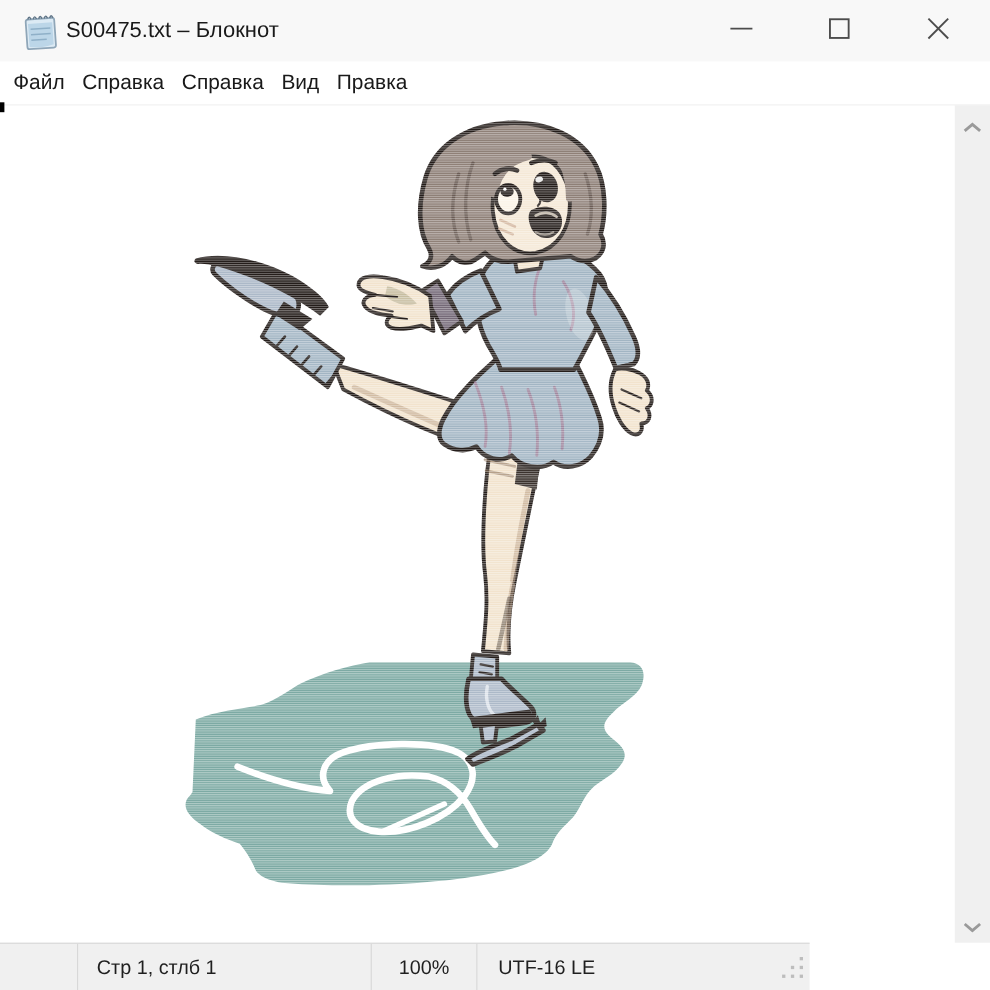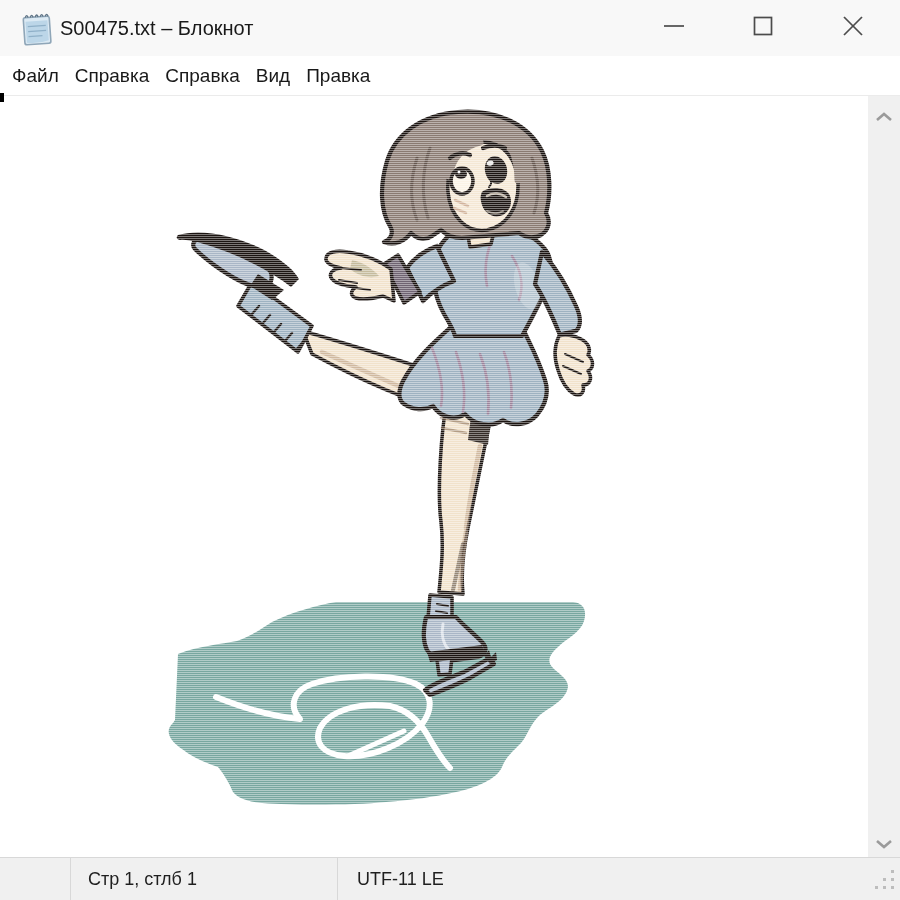--- a/index.html
+++ b/index.html
@@ -26,21 +26,21 @@
   .caret{position:absolute;left:0;top:-3px;width:4px;height:9px;background:#000;}
   .art{position:absolute;left:0;top:0;}
 
   
   .scrollbar{position:absolute;top:96px;left:868px;width:32px;height:761px;background:var(--scroll_track,#f0f0f0);}
   .scroll-arrow{position:absolute;left:7px;width:18px;height:10px;}
   .scroll-arrow svg{stroke:var(--scroll_arrow,#9a9a9a);stroke-width:2.6;fill:none;}
   .arrow-up{top:12px;} .arrow-down{bottom:12px;}
 
   
-  .statusbar{position:absolute;left:0;top:857px;width:900px;height:43px;background:var(--status_bg,#f0f0f0);
+  .statusbar{position:absolute;left:0;top:857px;width:736px;height:43px;background:var(--status_bg,#f0f0f0);
     border-top:1px solid var(--divider,#d8d8d8);box-sizing:border-box;display:flex;
     font-size:18px;color:var(--status_text,#1f1f1f);}
   .status-cell{height:42px;line-height:42px;box-sizing:border-box;white-space:nowrap;overflow:hidden;}
   .cell-sep{border-left:1px solid var(--divider,#d8d8d8);}
   .c0{width:70px;} .c1{width:267px;padding-left:17px;} .c2{width:96px;text-align:center;}
   .c3{width:232px;padding-left:21px;} .c4{flex:1;padding-left:19px;}
   .grip{position:absolute;right:2px;bottom:2px;}
 
   
   .f-ink{fill:var(--ink);} .f-skin{fill:var(--skin);} .f-face{fill:var(--face);}
@@ -254,21 +254,22 @@
     <div class="scroll-arrow arrow-down">
       <svg width="18" height="10" viewBox="0 0 18 10">
           <polyline points="2,2 9,8 16,2"></polyline>
         </svg>
     </div>
   </div>
 
   <div class="statusbar">
     <div class="status-cell c0"></div>
     <div class="status-cell cell-sep c1">Стр 1, стлб 1</div>
-    <div class="status-cell cell-sep c4">UTF-11 LE</div>
+    <div class="status-cell cell-sep c2">100%</div>
+    <div class="status-cell cell-sep c4">UTF-16 LE</div>
     <div class="grip">
       <svg width="26" height="26" viewBox="0 0 26 26">
         <g fill="var(--grip,#bdbdbd)">
           <rect x="19" y="3" width="3" height="3"></rect>
           <rect x="11" y="11" width="3" height="3"></rect>
             <rect x="19" y="11" width="3" height="3"></rect>
           <rect x="3" y="19" width="3" height="3"></rect>
             <rect x="11" y="19" width="3" height="3"></rect>
             <rect x="19" y="19" width="3" height="3"></rect>
         </g>

